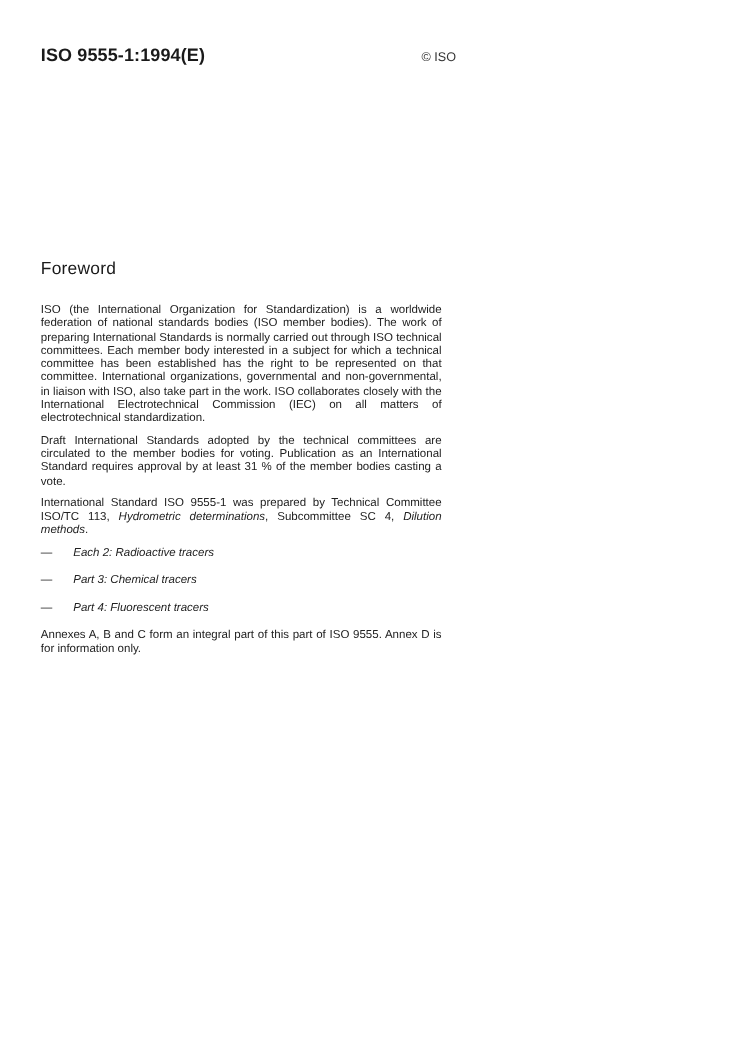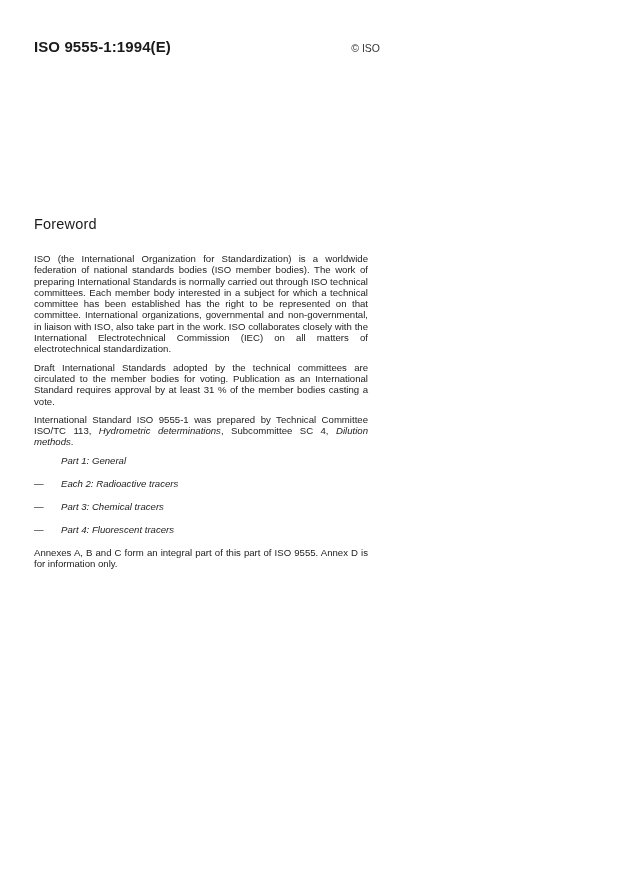--- a/index.html
+++ b/index.html
@@ -98,24 +98,20 @@
 <div class="content">
   <p class="para">ISO (the International Organization for Standardization) is a worldwide federation of national standards bodies (ISO member bodies). The work of preparing International Standards is normally carried out through ISO technical committees. Each member body interested in a subject for which a technical committee has been established has the right to be represented on that committee. International organizations, governmental and non-governmental, in liaison with ISO, also take part in the work. ISO collaborates closely with the International Electrotechnical Commission (IEC) on all matters of electrotechnical standardization.</p>
 
   <p class="para">Draft International Standards adopted by the technical committees are circulated to the member bodies for voting. Publication as an International Standard requires approval by at least 31 % of the member bodies casting a vote.</p>
 
   <p class="para"><span>International Standard ISO 9555-1 was prepared by Technical Committee ISO/TC 113, </span><i>Hydrometric determinations</i><span>, Subcommittee SC 4, </span><i>Dilution methods</i><span>.</span></p>
 
 
   <ul class="parts-list">
     <li>
-      <span class="dash"></span>
-      <span>Part 1: General</span>
-    </li>
-    <li>
       <span class="dash">—</span>
       <span>Each 2: Radioactive tracers</span>
     </li>
     <li>
       <span class="dash">—</span>
       <span>Part 3: Chemical tracers</span>
     </li>
     <li>
       <span class="dash">—</span>
       <span>Part 4: Fluorescent tracers</span>

